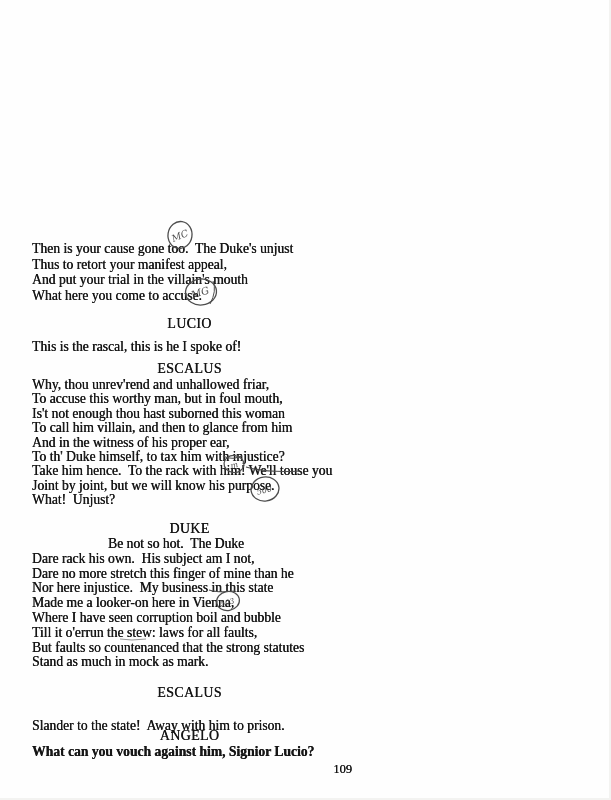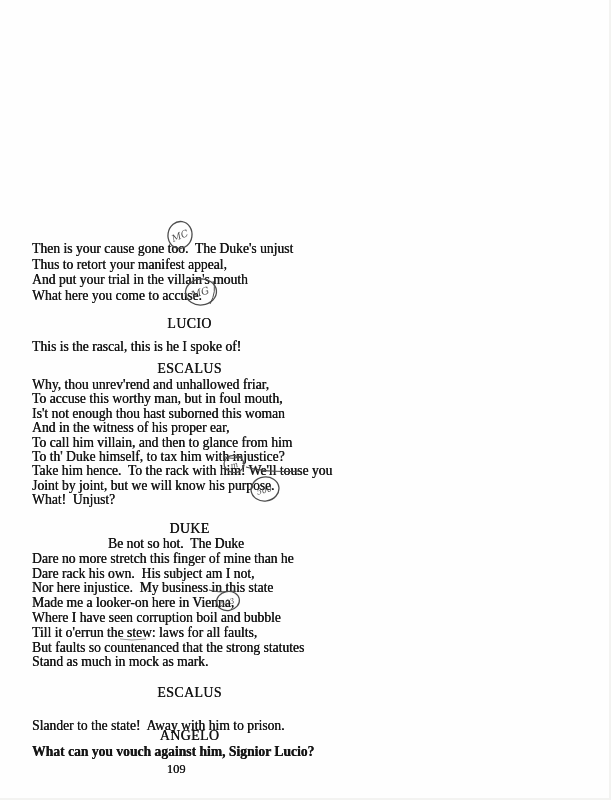--- a/index.html
+++ b/index.html
@@ -14,21 +14,21 @@
   .speech { position:absolute; left:32px; width:340px; }
   .line { white-space:pre; font-size:13.6px; line-height:15.5px; }
   .heading {
     position:absolute; left:32px; width:315px; text-align:center;
     font-size:13.9px; letter-spacing:0.4px; white-space:pre;
   }
   .escalus-speech .line { line-height:14.4px; }
   .duke-speech .line { line-height:14.8px; }
   .duke-speech .line:first-child { padding-left:76px; }
   .page-number {
-    position:absolute; left:20px; top:762px; width:312px; text-align:center;
+    position:absolute; left:40px; top:762px; width:312px; text-align:right;
     font-size:12.5px;
   }
   .pen-overlay {
     position:absolute; left:0; top:0; width:611px; height:800px;
     pointer-events:none;
   }
   .pen-overlay text {
     font-family:"DejaVu Serif", serif; font-style:italic;
     fill:#4d4d4d; text-shadow:none;
   }
@@ -48,33 +48,33 @@
   <div class="heading" style="top:316px;">LUCIO</div>
   <div class="speech" style="top:339px;">
     <div class="line">This is the rascal, this is he I spoke of!</div>
   </div>
 
   <div class="heading" style="top:361px;">ESCALUS</div>
   <div class="speech escalus-speech" style="top:378px;">
     <div class="line">Why, thou unrev'rend and unhallowed friar,</div>
     <div class="line">To accuse this worthy man, but in foul mouth,</div>
     <div class="line">Is't not enough thou hast suborned this woman</div>
+    <div class="line">To call him villain, and then to glance from him</div>
     <div class="line">And in the witness of his proper ear,</div>
-    <div class="line">To call him villain, and then to glance from him</div>
     <div class="line">To th' Duke himself, to tax him with injustice?</div>
     <div class="line">Take him hence.  To the rack with him! We'll touse you</div>
     <div class="line">Joint by joint, but we will know his purpose.</div>
     <div class="line">What!  Unjust?</div>
   </div>
 
   <div class="heading" style="top:521px;">DUKE</div>
   <div class="speech duke-speech" style="top:537px;">
     <div class="line">Be not so hot.  The Duke</div>
+    <div class="line">Dare rack his own.  His subject am I not,</div>
     <div class="line">Dare no more stretch this finger of mine than he</div>
-    <div class="line">Dare rack his own.  His subject am I not,</div>
     <div class="line">Nor here injustice.  My business in this state</div>
     <div class="line">Made me a looker-on here in Vienna,</div>
     <div class="line">Where I have seen corruption boil and bubble</div>
     <div class="line">Till it o'errun the stew: laws for all faults,</div>
     <div class="line">But faults so countenanced that the strong statutes</div>
     <div class="line">Stand as much in mock as mark.</div>
   </div>
 
   <div class="heading" style="top:685px;">ESCALUS</div>
   <div class="speech" style="top:718px;">

